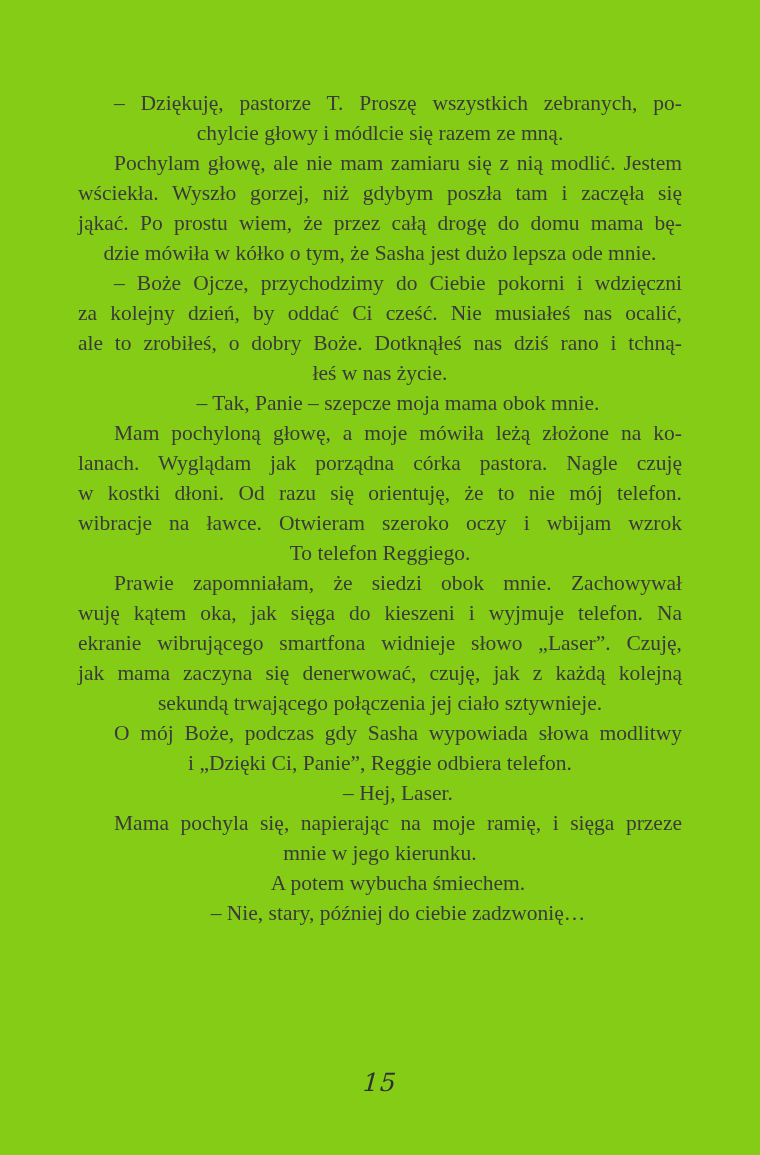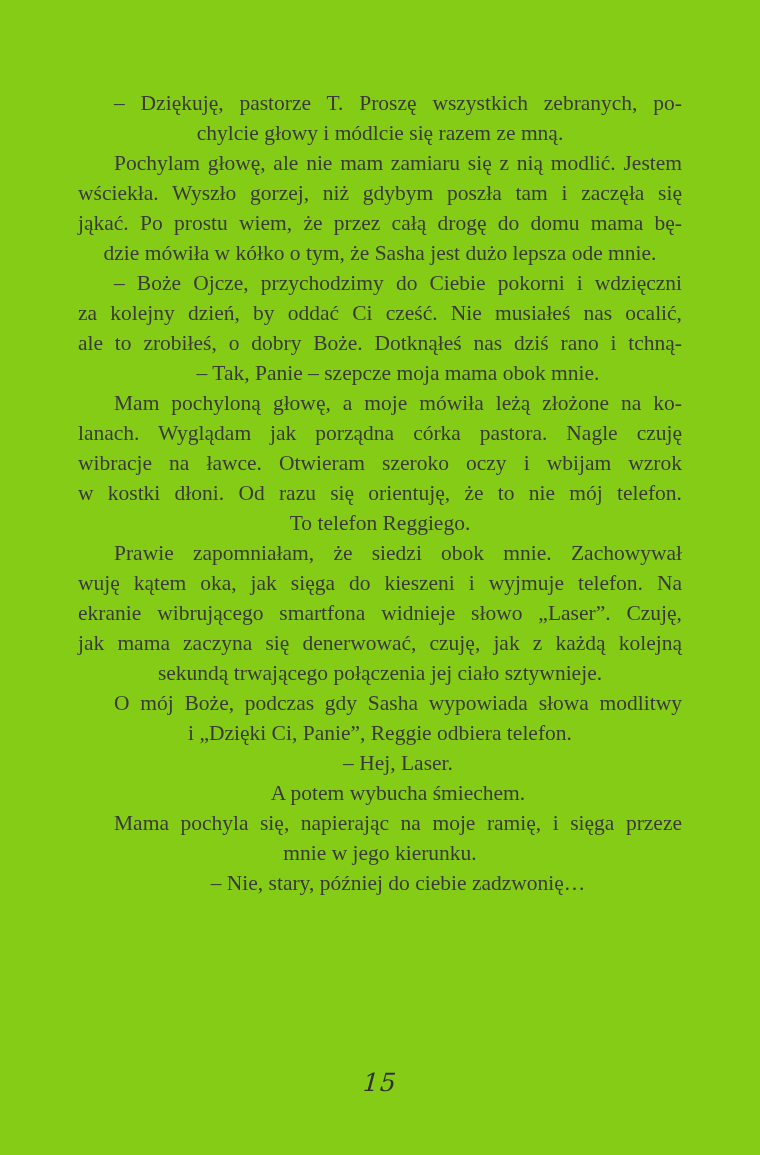--- a/index.html
+++ b/index.html
@@ -59,50 +59,51 @@
       <div class="para">
         <div class="line first just">Pochylam głowę, ale nie mam zamiaru się z nią modlić. Jestem</div>
         <div class="line just">wściekła. Wyszło gorzej, niż gdybym poszła tam i zaczęła się</div>
         <div class="line just">jąkać. Po prostu wiem, że przez całą drogę do domu mama bę-</div>
         <div class="line">dzie mówiła w kółko o tym, że Sasha jest dużo lepsza ode mnie.</div>
       </div>
       <div class="para">
         <div class="line first just">– Boże Ojcze, przychodzimy do Ciebie pokorni i wdzięczni</div>
         <div class="line just">za kolejny dzień, by oddać Ci cześć. Nie musiałeś nas ocalić,</div>
         <div class="line just">ale to zrobiłeś, o dobry Boże. Dotknąłeś nas dziś rano i tchną-</div>
+        <div class="line">łeś w nas życie.</div>
       </div>
       <div class="para">
         <div class="line first">– Tak, Panie – szepcze moja mama obok mnie.</div>
       </div>
       <div class="para">
         <div class="line first just">Mam pochyloną głowę, a moje mówiła leżą złożone na ko-</div>
         <div class="line just">lanach. Wyglądam jak porządna córka pastora. Nagle czuję</div>
+        <div class="line just">w kostki dłoni. Od razu się orientuję, że to nie mój telefon.</div>
         <div class="line just">wibracje na ławce. Otwieram szeroko oczy i wbijam wzrok</div>
-        <div class="line just">w kostki dłoni. Od razu się orientuję, że to nie mój telefon.</div>
         <div class="line">To telefon Reggiego.</div>
       </div>
       <div class="para">
         <div class="line first just">Prawie zapomniałam, że siedzi obok mnie. Zachowywał</div>
         <div class="line just">wuję kątem oka, jak sięga do kieszeni i wyjmuje telefon. Na</div>
         <div class="line just">ekranie wibrującego smartfona widnieje słowo „Laser”. Czuję,</div>
         <div class="line just">jak mama zaczyna się denerwować, czuję, jak z każdą kolejną</div>
         <div class="line">sekundą trwającego połączenia jej ciało sztywnieje.</div>
       </div>
       <div class="para">
         <div class="line first just">O mój Boże, podczas gdy Sasha wypowiada słowa modlitwy</div>
         <div class="line">i „Dzięki Ci, Panie”, Reggie odbiera telefon.</div>
       </div>
       <div class="para">
         <div class="line first">– Hej, Laser.</div>
       </div>
       <div class="para">
-        <div class="line first">A potem wybucha śmiechem.</div>
+        <div class="line first just">Mama pochyla się, napierając na moje ramię, i sięga przeze</div>
+        <div class="line">mnie w jego kierunku.</div>
       </div>
       <div class="para">
-        <div class="line first just">Mama pochyla się, napierając na moje ramię, i sięga przeze</div>
-        <div class="line">mnie w jego kierunku.</div>
+        <div class="line first">A potem wybucha śmiechem.</div>
       </div>
       <div class="para">
         <div class="line first">– Nie, stary, później do ciebie zadzwonię…</div>
       </div>
     </div>
   <div class="page-number">15</div>
 </div>
 
 </body></html>

